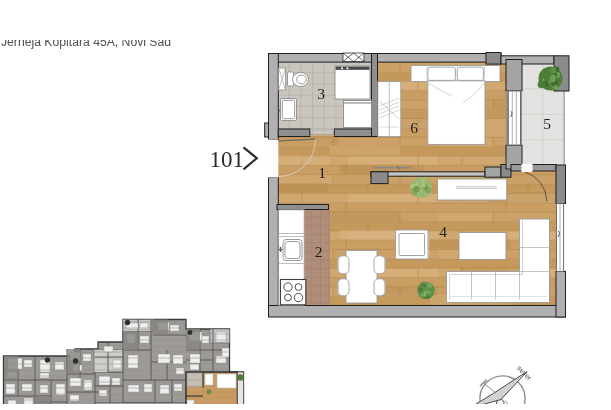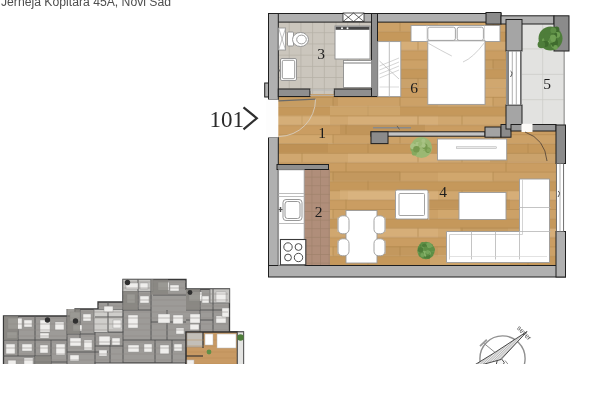--- a/index.html
+++ b/index.html
@@ -1,16 +1,16 @@
 <!DOCTYPE html>
 <html><head>
 <meta charset="utf-8">
 <style>
 html,body{margin:0;padding:0;background:#fff;}
-#stage{position:relative;width:611px;height:364px;overflow:hidden;background:#fff;font-family:"Liberation Sans",sans-serif;}
+#stage{position:relative;width:611px;height:364px;overflow:hidden;background:#fff;font-family:"Liberation Sans",sans-serif;margin-top:40px;}
 svg{position:absolute;left:0;top:0;}
 </style>
 </head>
 <body>
 <div id="stage">
 <svg width="611" height="410" viewBox="0 0 611 410">
 <defs>
 <pattern id="wood" patternUnits="userSpaceOnUse" x="278" y="22" width="160" height="37.4">
   <rect x="0" y="0" width="160" height="9.35" fill="#d1a76d"></rect>
   <rect x="0" y="9.35" width="160" height="9.35" fill="#c5985b"></rect>

